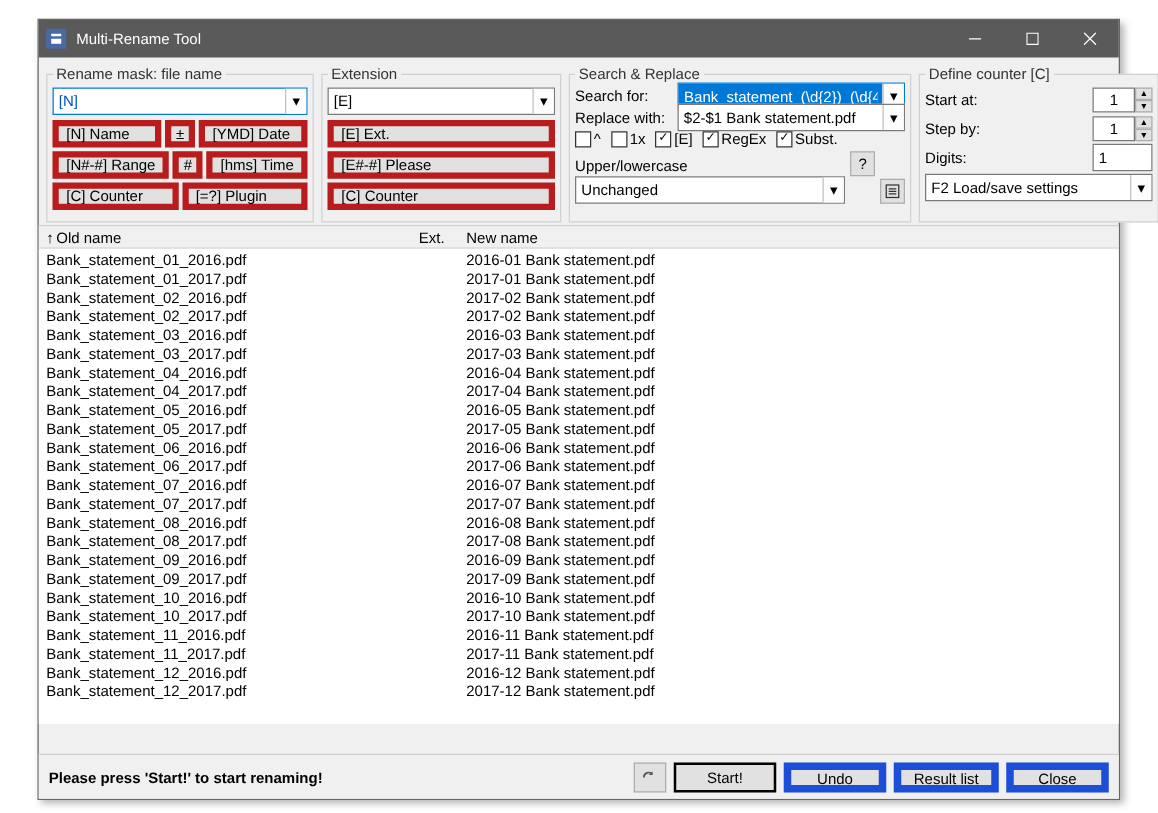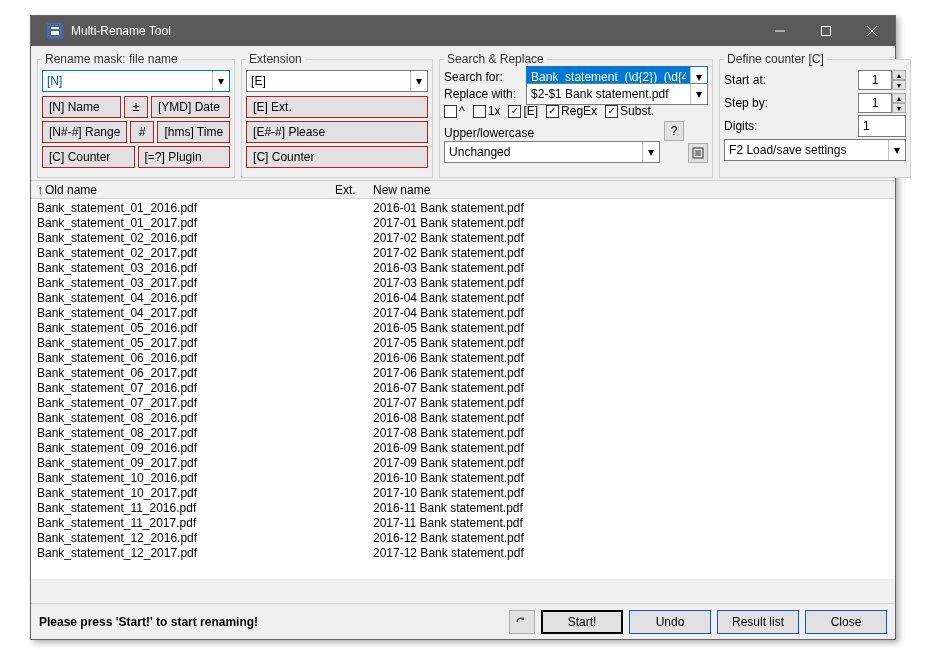--- a/index.html
+++ b/index.html
@@ -1,18 +1,18 @@
 <!DOCTYPE html>
 <html><head>
 <meta charset="utf-8">
 <style>
 * { box-sizing: border-box; margin: 0; padding: 0; font-family: "Segoe UI", Tahoma, sans-serif; font-size: 12px; }
 body { background: #fff; width: 926px; height: 650px; overflow: hidden; }
 .window { position: absolute; left: 30px; top: 15px; width: 866px; height: 625px; background: #f0f0f0; border: 1px solid #666; box-shadow: 3px 3px 6px rgba(0,0,0,0.3); }
-.titlebar { height: 30px; background: #5a5a5a; color: #fff; display: flex; align-items: center; padding-left: 16px; }
+.titlebar { height: 30px; background: #5a5a5a; color: #fff; display: flex; align-items: center; padding-left: 6px; }
 .titlebar .icon { width: 16px; height: 16px; background: #4a6aa5; margin-right: 8px; display: flex; align-items: center; justify-content: center; font-size: 10px; }
 .titlebar .title { flex: 1; }
 .winbtns { display: flex; height: 100%; }
 .winbtn { width: 46px; display: flex; align-items: center; justify-content: center; color: #fff; cursor: pointer; }
 
 .top { display: flex; padding: 6px 6px 2px 6px; gap: 6px; }
 fieldset { border: 1px solid #d0d0d0; padding: 4px 4px 6px 4px; background: #f0f0f0; }
 legend { padding: 0 3px; color: #333; }
 
 .col-rename { width: 260px; }
@@ -20,21 +20,21 @@
 .col-search { flex: 1; }
 .col-counter { width: 152px; }
 
 .combo { display: flex; width: 100%; height: 22px; border: 1px solid #7a7a7a; background: #fff; margin-bottom: 4px; }
 .combo input { flex: 1; border: none; outline: none; padding: 0 4px; font-size: 12px; background: transparent; }
 .combo .arrow { width: 17px; display: flex; align-items: center; justify-content: center; border-left: 1px solid #c0c0c0; cursor: pointer; background: #fdfdfd; }
 .combo.sel input { background: #0078d7; color: #fff; }
 .combo.sel { border: 1px solid #0078d7; }
 
 .btnrow { display: flex; gap: 3px; margin-bottom: 3px; }
-.btn { height: 22px; background: #e1e1e1; border: 1px solid #b91c1c; display: flex; align-items: center; padding: 0 6px; cursor: pointer; white-space: nowrap; }
+.btn { height: 22px; background: #e1e1e1; border: 5px solid #b91c1c; display: flex; align-items: center; padding: 0 6px; cursor: pointer; white-space: nowrap; }
 .btn.small { width: 24px; padding: 0; justify-content: center; }
 .btn.w1 { flex: 1; }
 
 .srow { display: flex; align-items: center; margin-bottom: 3px; height: 14px; gap: 4px; }
 .srow .lbl { width: 78px; }
 .srow .combo { flex: 1; margin-bottom: 0; }
 
 .chk { display: flex; align-items: center; gap: 2px; cursor: pointer; }
 .chk .box { width: 13px; height: 13px; border: 1px solid #333; background: #fff; display: flex; align-items: center; justify-content: center; font-size: 10px; line-height: 1; }
 
@@ -52,21 +52,21 @@
 .hdr .c-new { flex: 1; }
 
 .list { height: 380px; overflow: auto; background: #fff; padding: 1px 6px; }
 .row { display: flex; height: 15px; align-items: center; }
 .row .c-old { width: 298px; }
 .row .c-ext { width: 38px; }
 .row .c-new { flex: 1; }
 
 .footer { position: absolute; left: 0; right: 0; bottom: 0; height: 36px; display: flex; align-items: center; padding: 0 8px; border-top: 1px solid #d0d0d0; background: #f0f0f0; }
 .footer .msg { flex: 1; font-weight: bold; }
-.footer .fbtn { height: 24px; min-width: 82px; margin-left: 6px; background: #e1e1e1; border: 1px solid #1d4ed8; cursor: pointer; padding: 0 10px; }
+.footer .fbtn { height: 24px; min-width: 82px; margin-left: 6px; background: #e1e1e1; border: 6px solid #1d4ed8; cursor: pointer; padding: 0 10px; }
 .footer .fbtn.default { border: 2px solid #000000; }
 .footer .iconbtn { width: 26px; height: 24px; margin-left: 6px; background: #e1e1e1; border: 1px solid #adadad; display: flex; align-items: center; justify-content: center; cursor: pointer; }
 
 .qbtn { width: 20px; height: 20px; background: #e1e1e1; border: 1px solid #adadad; display: flex; align-items: center; justify-content: center; cursor: pointer; }
 svg { display: block; }
 </style>
 </head>
 <body>
 
 <div class="window">

